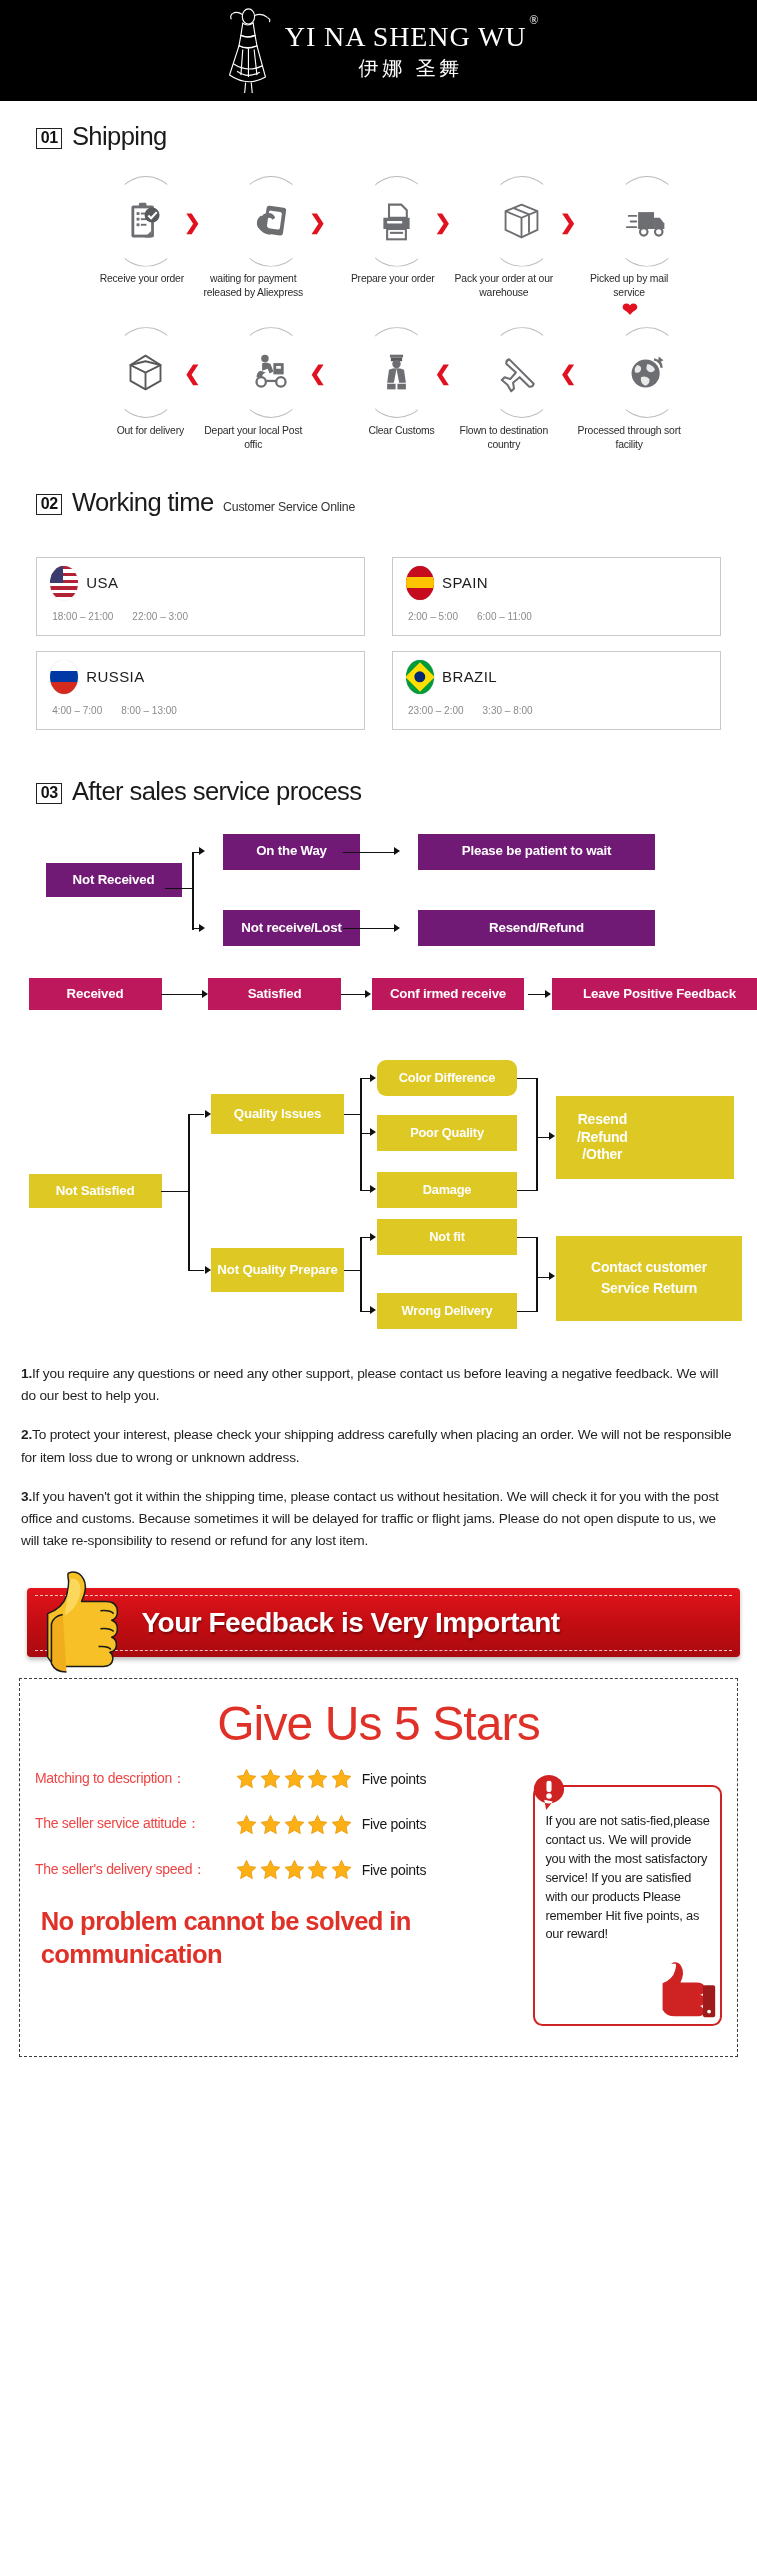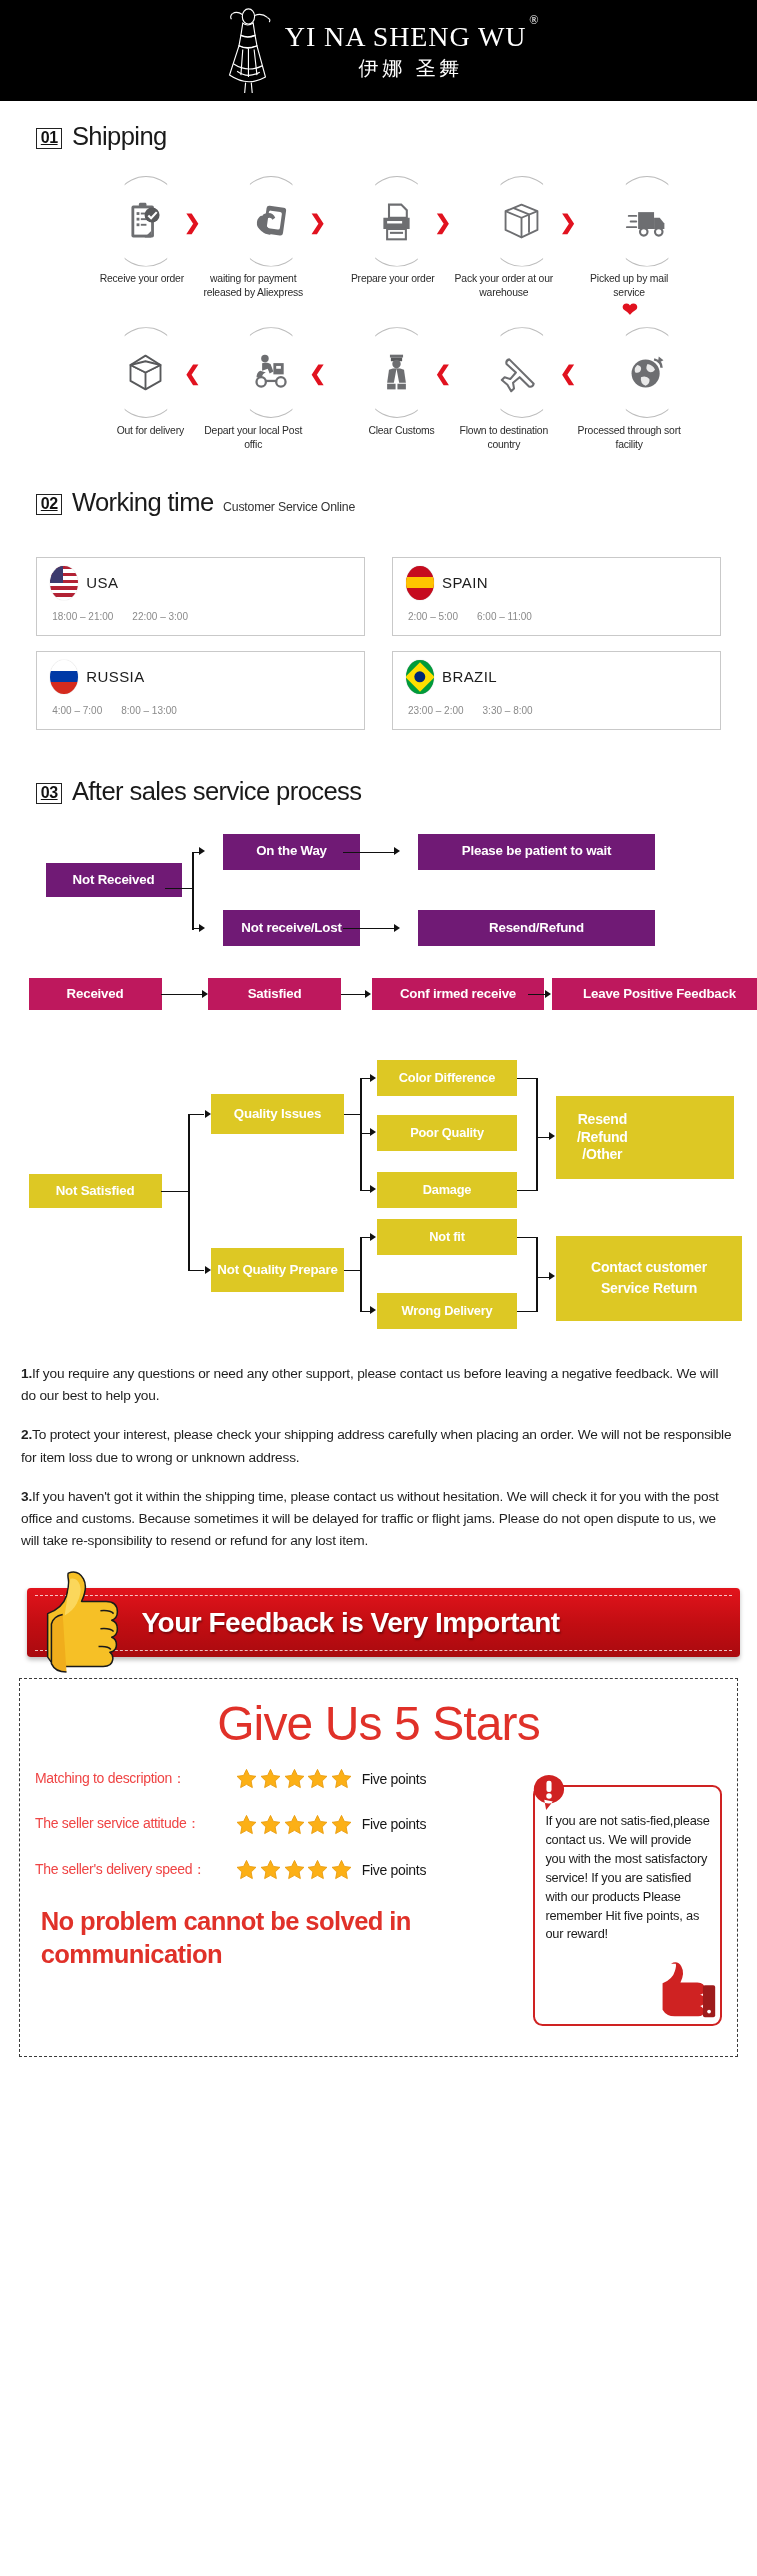--- a/index.html
+++ b/index.html
@@ -57,21 +57,20 @@
   .sec-num{
     border:1.9px solid #222;
     font-size:16px;
     font-weight:600;
     padding:0.9px 3.8px;
     line-height:1.05;
     letter-spacing:-0.5px;
     color:#111;
     position:relative;
     top:-1.9px;
-    text-decoration:underline;
   }
   .sec-title{
     font-size:25.6px;
     color:#1a1a1a;
     letter-spacing:-0.6px;
     font-weight:400;
   }
   .sec-sub{
     font-size:12.3px;
     color:#333;
@@ -619,40 +618,40 @@
     <div class="arw" style="left:375px; top:20.4px;"></div>
     <div class="ln h" style="left:324px; top:101px; width:51px;"></div>
     <div class="arw" style="left:375px; top:97px;"></div>
   </div>
 </div>
 
 <div class="flow-wrap" style="padding-top:28px">
   <div class="fc" style="height:40px">
     <div class="node orange" style="left:9.5px; top:0; width:133px; height:32px; font-size:13.3px;">Received</div>
     <div class="node orange" style="left:189px; top:0; width:133px; height:32px; font-size:13.3px;">Satisfied</div>
-    <div class="node orange" style="left:353px; top:0; width:172px; height:32px; font-size:13.3px;">Conf irmed receive</div>
+    <div class="node orange" style="left:353px; top:0; width:152px; height:32px; font-size:13.3px;">Conf irmed receive</div>
     <div class="node orange" style="left:533px; top:0; width:215px; height:32px; font-size:13.3px;">Leave Positive Feedback</div>
 
     <div class="ln h" style="left:142px; top:16px; width:41px;"></div>
     <div class="arw" style="left:183px; top:12px;"></div>
     <div class="ln h" style="left:322px; top:16px; width:24.6px;"></div>
     <div class="arw" style="left:346px; top:12px;"></div>
     <div class="ln h" style="left:509px; top:16px; width:17px;"></div>
     <div class="arw" style="left:526px; top:12px;"></div>
   </div>
 </div>
 
 <div class="flow-wrap" style="padding-top:21px">
   <div class="fc" style="height:301px">
 
     <div class="node yellow" style="left:9.5px; top:135px; width:133px; height:34px; font-size:13.3px;">Not Satisfied</div>
 
     <div class="node yellow" style="left:192px; top:55px; width:133px; height:40px; font-size:13.3px;">Quality Issues</div>
 
-    <div class="node yellow" style="left:358px; top:21px; width:140px; height:36px; font-size:12.8px;">Color Difference</div>
+    <div class="node yellow" style="left:358px; top:21px; width:140px; height:36px; font-size:12.8px;border-radius:9px;">Color Difference</div>
     <div class="node yellow" style="left:358px; top:76px; width:140px; height:36px; font-size:12.8px;">Poor Quality</div>
     <div class="node yellow" style="left:358px; top:133px; width:140px; height:36px; font-size:12.8px;">Damage</div>
 
     <div class="node yellow" style="left:537px; top:57px; width:178px; height:83px; font-size:14px; flex-direction:column; align-items:flex-start; padding-left:21px; white-space:pre-line;">Resend
 /Refund
 /Other</div>
 
     <div class="node yellow" style="left:192px; top:209px; width:133px; height:44px; font-size:13.3px;">Not Quality Prepare</div>
 
     <div class="node yellow" style="left:358px; top:180px; width:140px; height:36px; font-size:12.8px;">Not fit</div>

